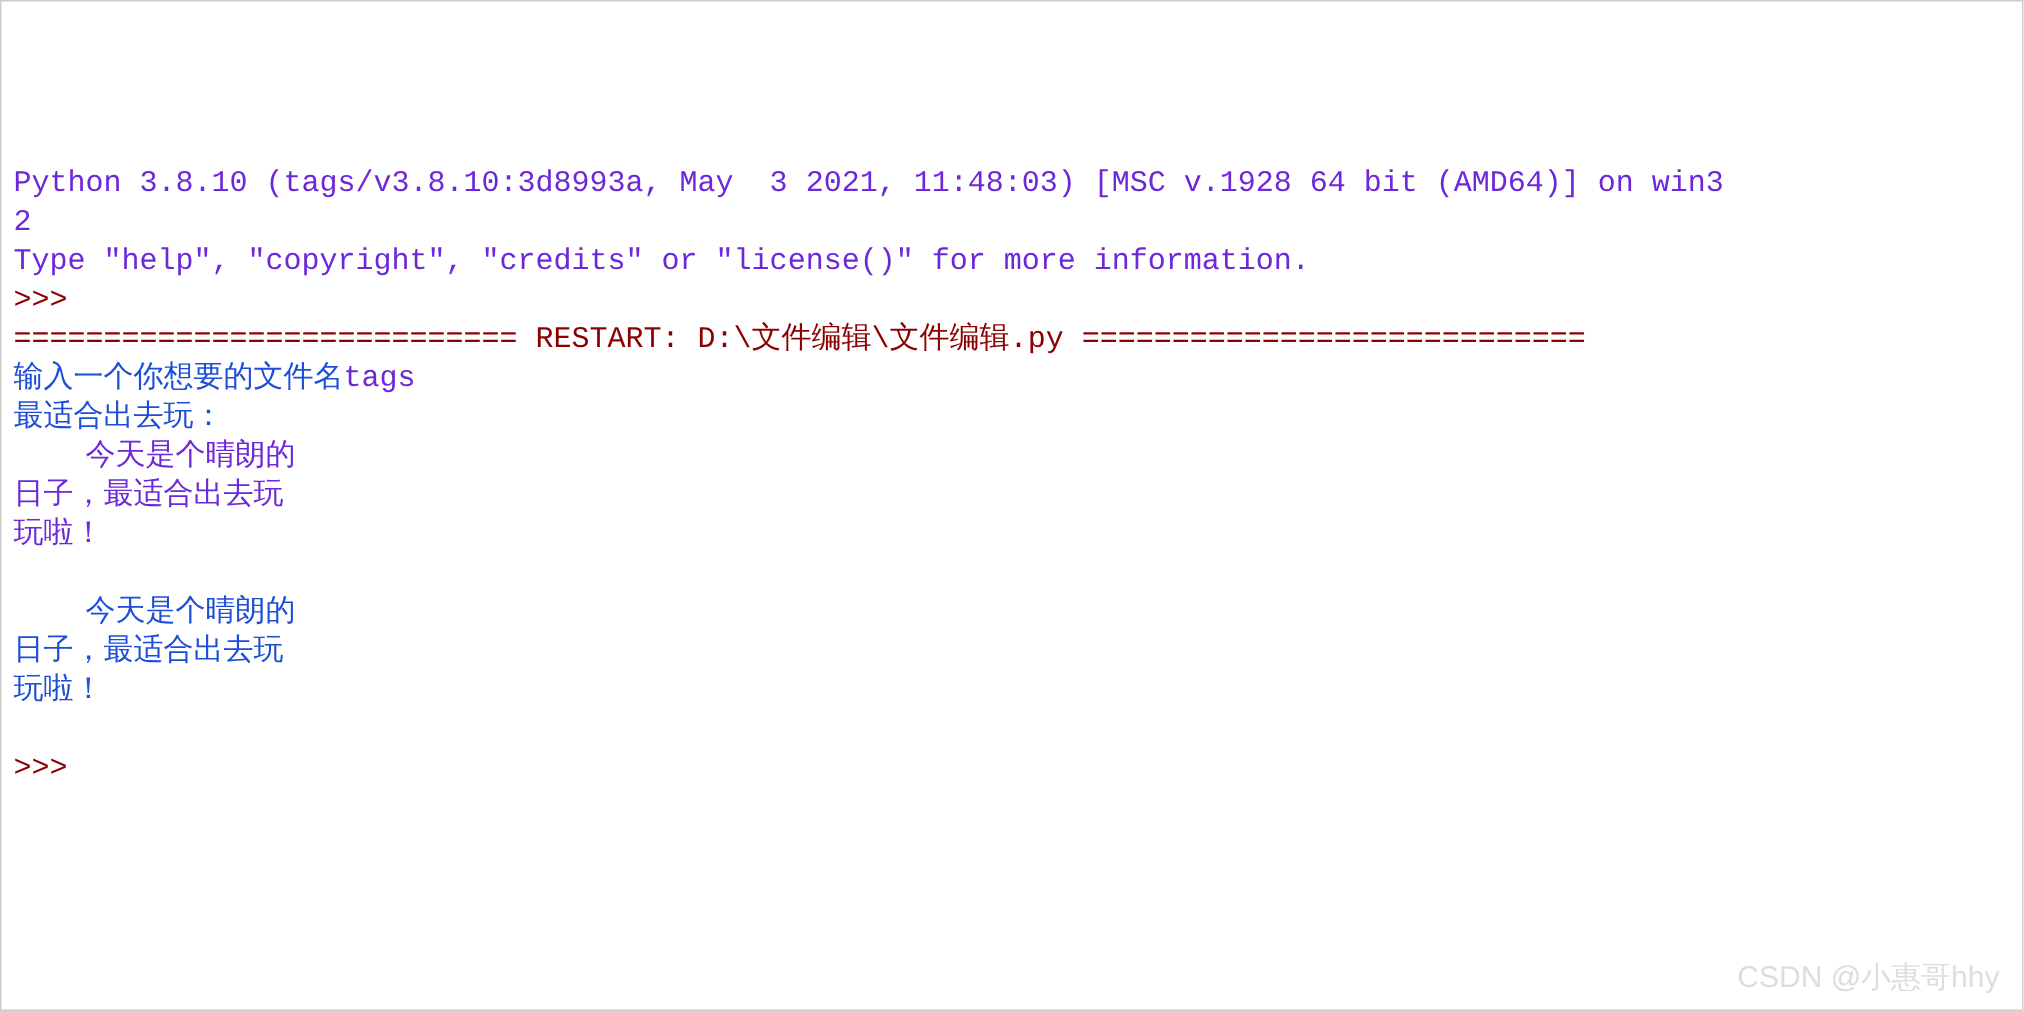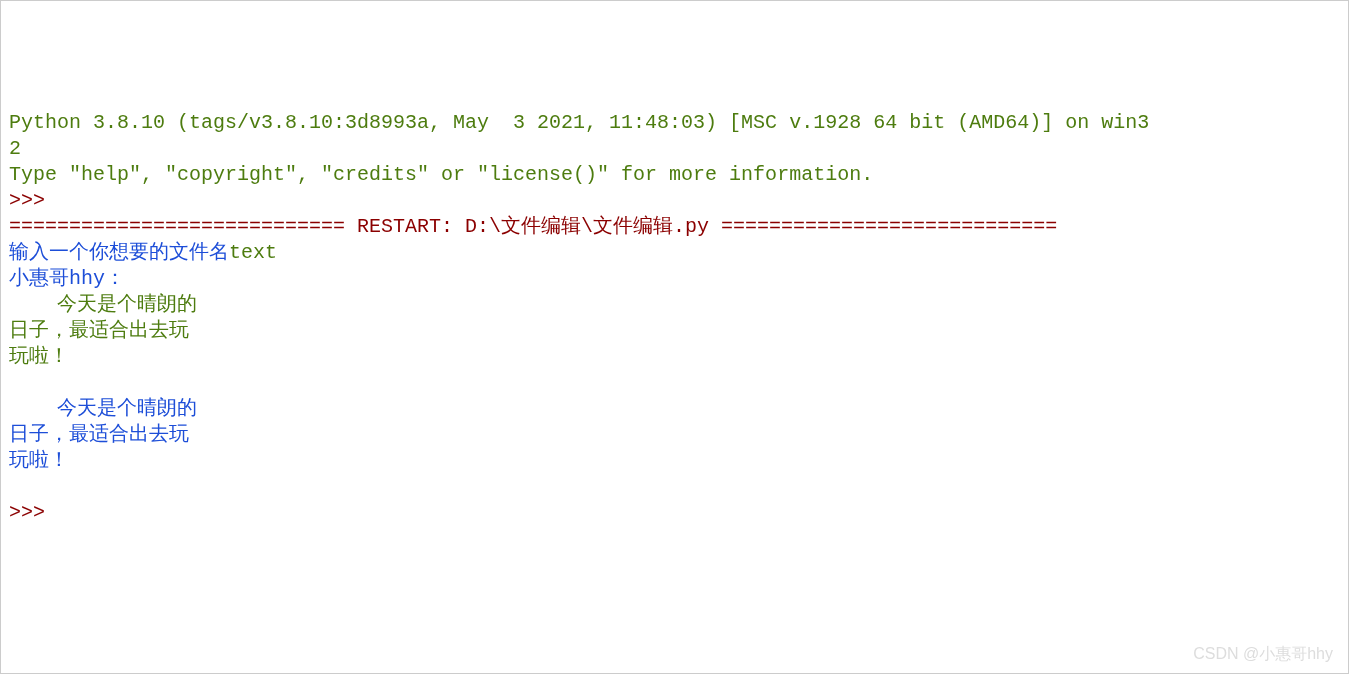--- a/index.html
+++ b/index.html
@@ -18,50 +18,50 @@
       height: 674px;
       border: 1px solid #ccc;
       position: relative;
       white-space: pre-wrap;
       word-break: break-all;
     }
     .shell-text {
       white-space: pre-wrap;
     }
     .black-text {
-      color: #4d7c0f;
+      color: #6d28d9;
     }
     .blue-text {
       color: #1d4ed8;
     }
     .brown-text {
       color: #8b0000;
     }
     .watermark {
       position: absolute;
       bottom: 8px;
       right: 15px;
       color: #dddddd;
-      font-size: 16px;
+      font-size: 20px;
       font-family: sans-serif;
       pointer-events: none;
     }
   </style>
 </head>
 <body>
 
 
 
 <div class="shell-text"><span class="black-text">Python 3.8.10 (tags/v3.8.10:3d8993a, May  3 2021, 11:48:03) [MSC v.1928 64 bit (AMD64)] on win3</span>
 <span class="black-text">2</span>
 <span class="black-text">Type "help", "copyright", "credits" or "license()" for more information.</span>
 <span class="brown-text">&gt;&gt;&gt; </span>
 <span class="brown-text">============================ RESTART: D:\文件编辑\文件编辑.py ============================</span>
-<span class="blue-text">输入一个你想要的文件名</span><span class="black-text">text</span>
-<span class="blue-text">小惠哥hhy：</span>
+<span class="blue-text">输入一个你想要的文件名</span><span class="black-text">tags</span>
+<span class="blue-text">最适合出去玩：</span>
 <span class="black-text">    今天是个晴朗的</span>
 <span class="black-text">日子，最适合出去玩</span>
 <span class="black-text">玩啦！</span>
 <span class="black-text"></span>
 <span class="blue-text">    今天是个晴朗的</span>
 <span class="blue-text">日子，最适合出去玩</span>
 <span class="blue-text">玩啦！</span>
 <span class="blue-text"></span>
 <span class="brown-text">&gt;&gt;&gt; </span></div>
 

